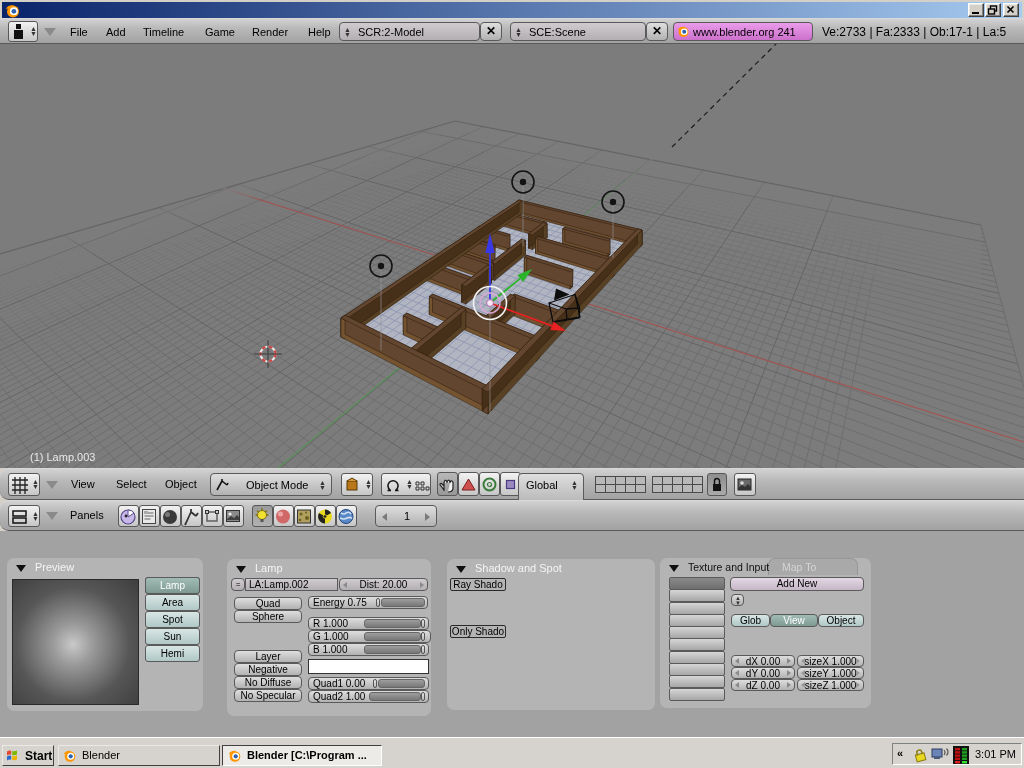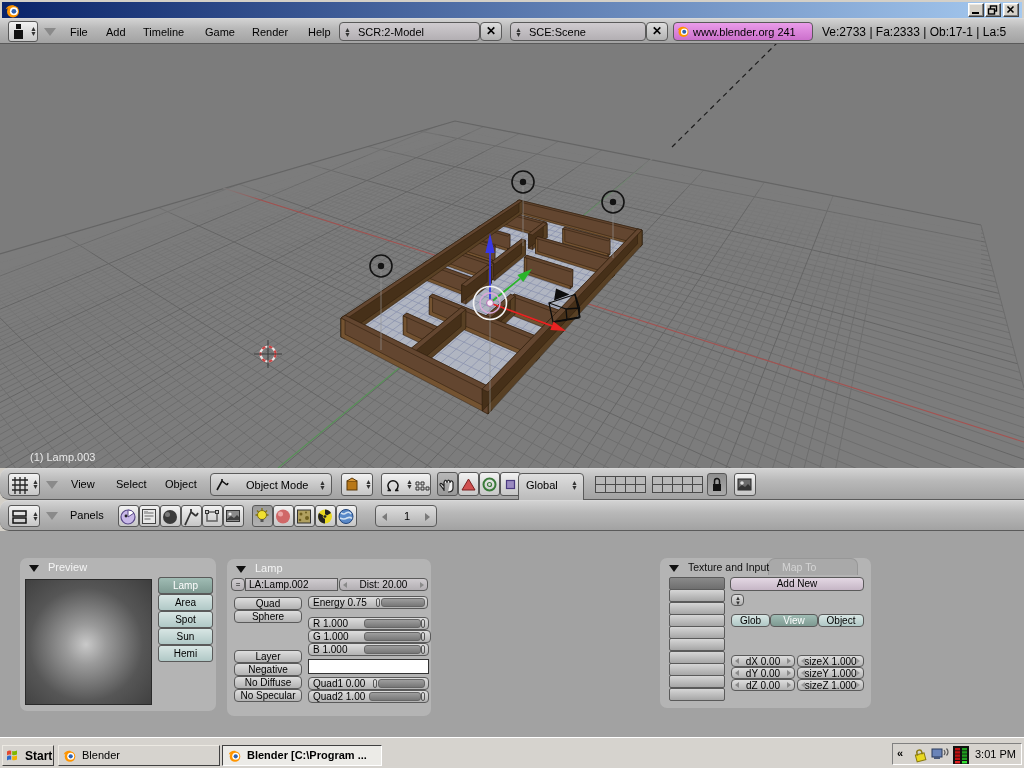--- a/index.html
+++ b/index.html
@@ -721,21 +721,21 @@
       </div>
  <div class="bbtn" style="left:375px;top:4px;width:62px;height:22px;">
   <div class="arrL" style="left:6px;top:7px;"></div>
   <div class="abs" style="left:28px;top:4px;font-size:11px;">1</div>
   <div class="arrR" style="right:6px;top:7px;"></div>
  </div>
 </div>
 
 <div class="abs" id="butwin" style="left:0px;top:531px;width:1024px;height:206px;background:#a2a2a2;">
 
- <div class="bpanel" style="left:20px;top:27px;width:196px;height:153px;">
+ <div class="bpanel" style="left:7px;top:27px;width:196px;height:153px;">
   <div class="ptri" style="left:9px;top:7px;"></div>
         <div class="ph" style="left:28px;top:3px;">Preview</div>
   <div class="abs" style="left:5px;top:21px;width:127px;height:126px;background:radial-gradient(circle at 48% 52%,#c9c9c9 0%,#9a9a9a 22%,#565656 62%,#3e3e3e 100%);border:1px solid #2a2a2a;"></div>
   <div class="bbtn teal" style="left:138px;top:19px;width:55px;height:17px;line-height:15px;border-radius:3px;"> </div>
   <div class="bbtn tealsel" style="left:138px;top:19px;width:55px;height:17px;line-height:15px;border-radius:3px;">Lamp</div>
   <div class="bbtn teal" style="left:138px;top:36px;width:55px;height:17px;line-height:15px;border-radius:3px;">Area</div>
   <div class="bbtn teal" style="left:138px;top:53px;width:55px;height:17px;line-height:15px;border-radius:3px;">Spot</div>
   <div class="bbtn teal" style="left:138px;top:70px;width:55px;height:17px;line-height:15px;border-radius:3px;">Sun</div>
   <div class="bbtn teal" style="left:138px;top:87px;width:55px;height:17px;line-height:15px;border-radius:3px;">Hemi</div>
  </div>
@@ -754,20 +754,26 @@
   <div class="bbtn" style="left:81px;top:84px;width:121px;height:13px;text-align:left;"><span style="position:relative;left:4px;">B 1.000</span><div class="schan" style="left:55px;width:57px;"></div><div class="sknob" style="left:112px;"></div></div>
   <div class="abs" style="left:81px;top:100px;width:121px;height:15px;background:#fff;border:1px solid #333;"></div>
   <div class="bbtn" style="left:81px;top:118px;width:121px;height:13px;text-align:left;"><span style="position:relative;left:4px;">Quad1 0.00</span><div class="sknob" style="left:64px;"></div><div class="schan" style="left:69px;width:47px;"></div></div>
   <div class="bbtn" style="left:81px;top:131px;width:121px;height:13px;text-align:left;"><span style="position:relative;left:4px;">Quad2 1.00</span><div class="schan" style="left:60px;width:52px;"></div><div class="sknob" style="left:112px;"></div></div>
   <div class="bbtn" style="left:7px;top:91px;width:68px;height:13px;">Layer</div>
   <div class="bbtn" style="left:7px;top:104px;width:68px;height:13px;">Negative</div>
   <div class="bbtn" style="left:7px;top:117px;width:68px;height:13px;">No Diffuse</div>
   <div class="bbtn" style="left:7px;top:130px;width:68px;height:13px;">No Specular</div>
  </div>
 
+ <div class="bpanel" style="left:447px;top:28px;width:208px;height:151px;">
+  <div class="ptri" style="left:9px;top:7px;"></div>
+        <div class="ph" style="left:28px;top:3px;">Shadow and Spot</div>
+  <div class="bbtn flat" style="left:3px;top:19px;width:56px;height:13px;">Ray Shado</div>
+  <div class="bbtn flat" style="left:3px;top:66px;width:56px;height:13px;">Only Shado</div>
+ </div>
 
  <div class="bpanel" style="left:660px;top:27px;width:211px;height:150px;">
   <div class="abs" style="left:108px;top:0px;width:90px;height:17px;background:#a9a9a9;border:1px solid #979797;border-bottom:none;border-radius:7px 7px 0 0;"></div>
   <div class="abs" style="left:122px;top:3px;font-size:10.5px;color:#d4d4d4;text-align:right;">Map To</div>
   <div class="ptri" style="left:9px;top:7px;"></div>
         <div class="ph" style="left:28px;top:3px;color:#101010;font-size:10.5px;">Texture and Input</div>
   <div class="abs" style="left:9px;top:19px;width:56px;height:13px;background:linear-gradient(to bottom,#8a8a8a,#6e6e6e);border:1px solid #5a5a5a;border-radius:2px;"></div>
 <div class="abs" style="left:9px;top:31px;width:56px;height:13px;background:linear-gradient(to bottom,#d6d6d6,#a6a6a6);border:1px solid #5a5a5a;border-radius:2px;"></div>
 <div class="abs" style="left:9px;top:44px;width:56px;height:13px;background:linear-gradient(to bottom,#d6d6d6,#a6a6a6);border:1px solid #5a5a5a;border-radius:2px;"></div>
 <div class="abs" style="left:9px;top:56px;width:56px;height:13px;background:linear-gradient(to bottom,#d6d6d6,#a6a6a6);border:1px solid #5a5a5a;border-radius:2px;"></div>

